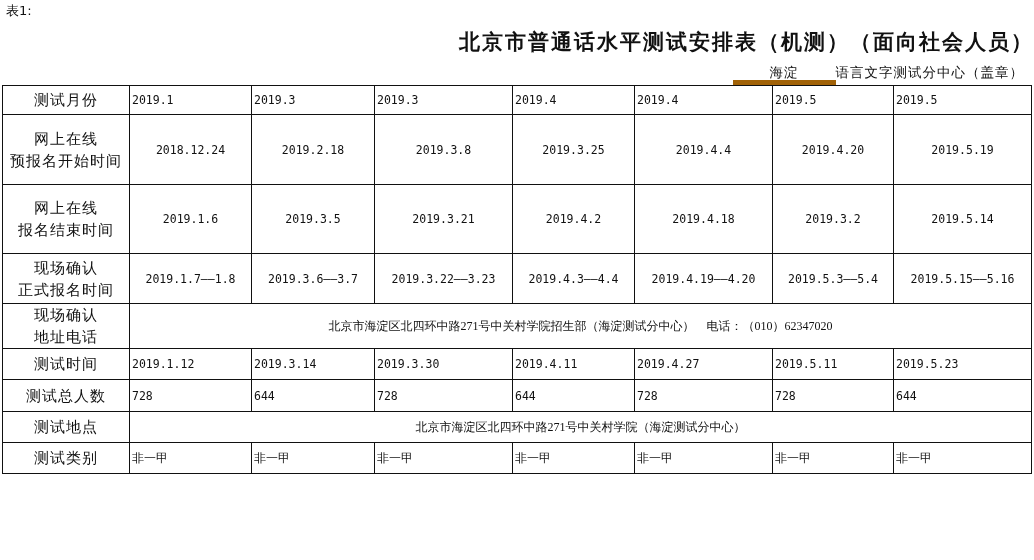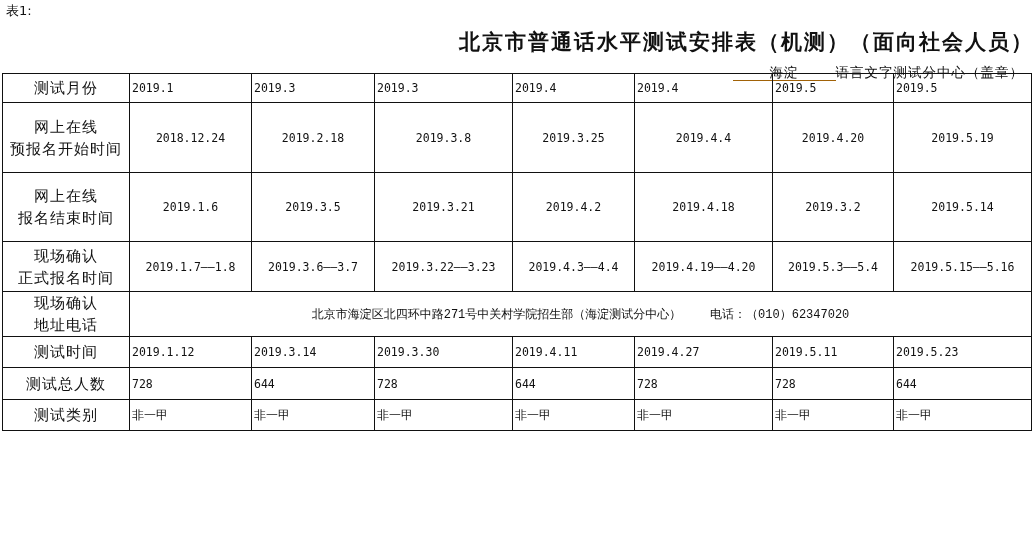--- a/index.html
+++ b/index.html
@@ -2,28 +2,28 @@
 <html><head>
 <meta charset="utf-8">
 <style>
   html, body { margin:0; padding:0; background:#fff; }
   body { width:1034px; height:560px; position:relative; overflow:hidden;
          font-family:"DejaVu Sans", "Liberation Sans", sans-serif; color:#111; }
   .label-top { position:absolute; left:6px; top:2px; font-size:13px; }
   .title { position:absolute; left:0; width:1034px; top:28px; text-align:right;
            font-family:"DejaVu Serif", "Liberation Serif", serif; font-weight:bold; font-size:21px; letter-spacing:2px; }
   .sub { position:absolute; right:10px; top:64px; font-size:13.5px; letter-spacing:1px; }
-  .sub .ul { display:inline-block; border-bottom:1px solid #a16207; width:103px; text-align:center; line-height:15px; }
-  table { position:absolute; left:2px; top:73px; border-collapse:collapse; table-layout:fixed; width:1029px; }
+  .sub .ul { display:inline-block; border-bottom:5px solid #a16207; width:103px; text-align:center; line-height:15px; }
+  table { position:absolute; left:2px; top:85px; border-collapse:collapse; table-layout:fixed; width:1029px; }
   td { border:1.5px solid #111; padding:0 2px; font-size:11.5px; font-family:"DejaVu Sans Mono", "Liberation Mono", monospace; overflow:hidden; white-space:nowrap; }
   td.h { font-family:"DejaVu Sans", "Liberation Sans", sans-serif; font-size:15px; text-align:center; line-height:22px; white-space:normal; letter-spacing:1px; }
   td.r { text-align:left; }
   td.c { text-align:center; }
   td.l { text-align:left; }
-  td.cn { font-family:Liberation Mono, monospace; font-size:12px; }
+  td.cn { font-family:Liberation Serif, serif; font-size:12px; }
   td.note { font-family:"DejaVu Sans", "Liberation Sans", sans-serif; font-size:11.5px; white-space:normal; line-height:17px; padding:4px 2px; vertical-align:top; }
 </style>
 </head>
 <body>
 
 <div class="label-top">表1:</div>
 <div class="title">北京市普通话水平测试安排表（机测）（面向社会人员）</div>
 <div class="sub">
   <span class="ul">海淀</span><span>语言文字测试分中心（盖章）</span>
 </div>
@@ -102,20 +102,24 @@
     <td class="h">测试总人数</td>
     <td class="r">728</td>
     <td class="r">644</td>
     <td class="r">728</td>
     <td class="r">644</td>
     <td class="r">728</td>
     <td class="r">728</td>
     <td class="r">644</td>
   </tr>
   <tr style="height:31px">
+    <td class="h">测试地点</td>
+    <td colspan="7" class="c cn">北京市海淀区北四环中路271号中关村学院（海淀测试分中心）</td>
+  </tr>
+  <tr style="height:31px">
     <td class="h">测试类别</td>
     <td class="l cn">非一甲</td>
     <td class="l cn">非一甲</td>
     <td class="l cn">非一甲</td>
     <td class="l cn">非一甲</td>
     <td class="l cn">非一甲</td>
     <td class="l cn">非一甲</td>
     <td class="l cn">非一甲</td>
   </tr>
 </tbody>

